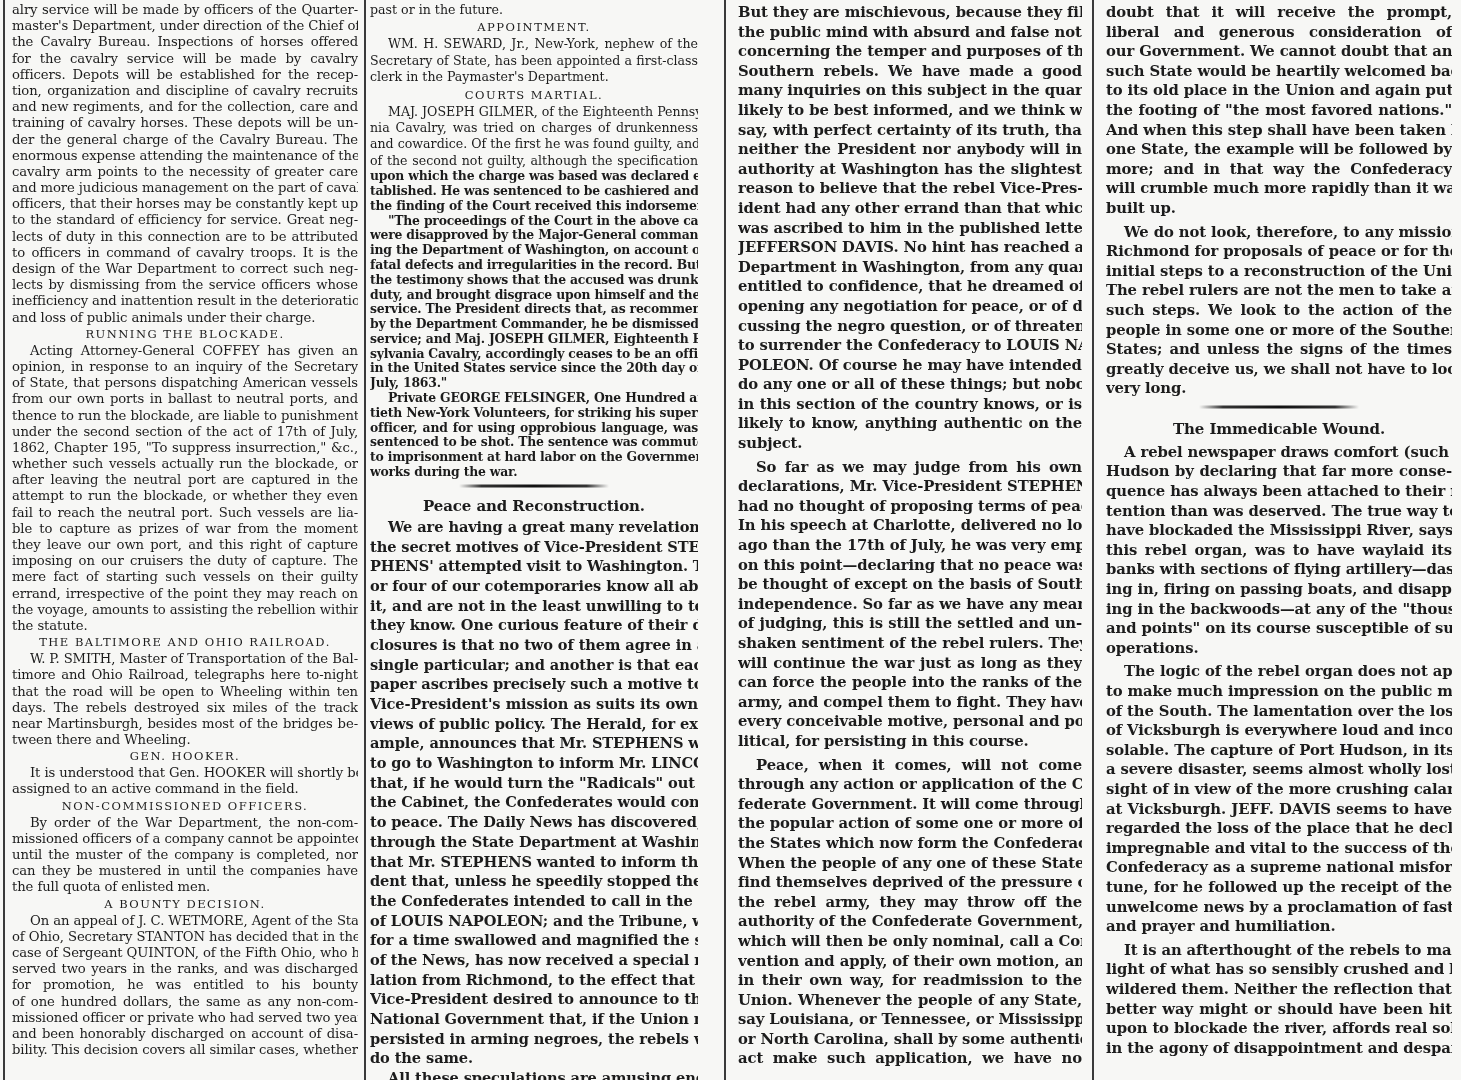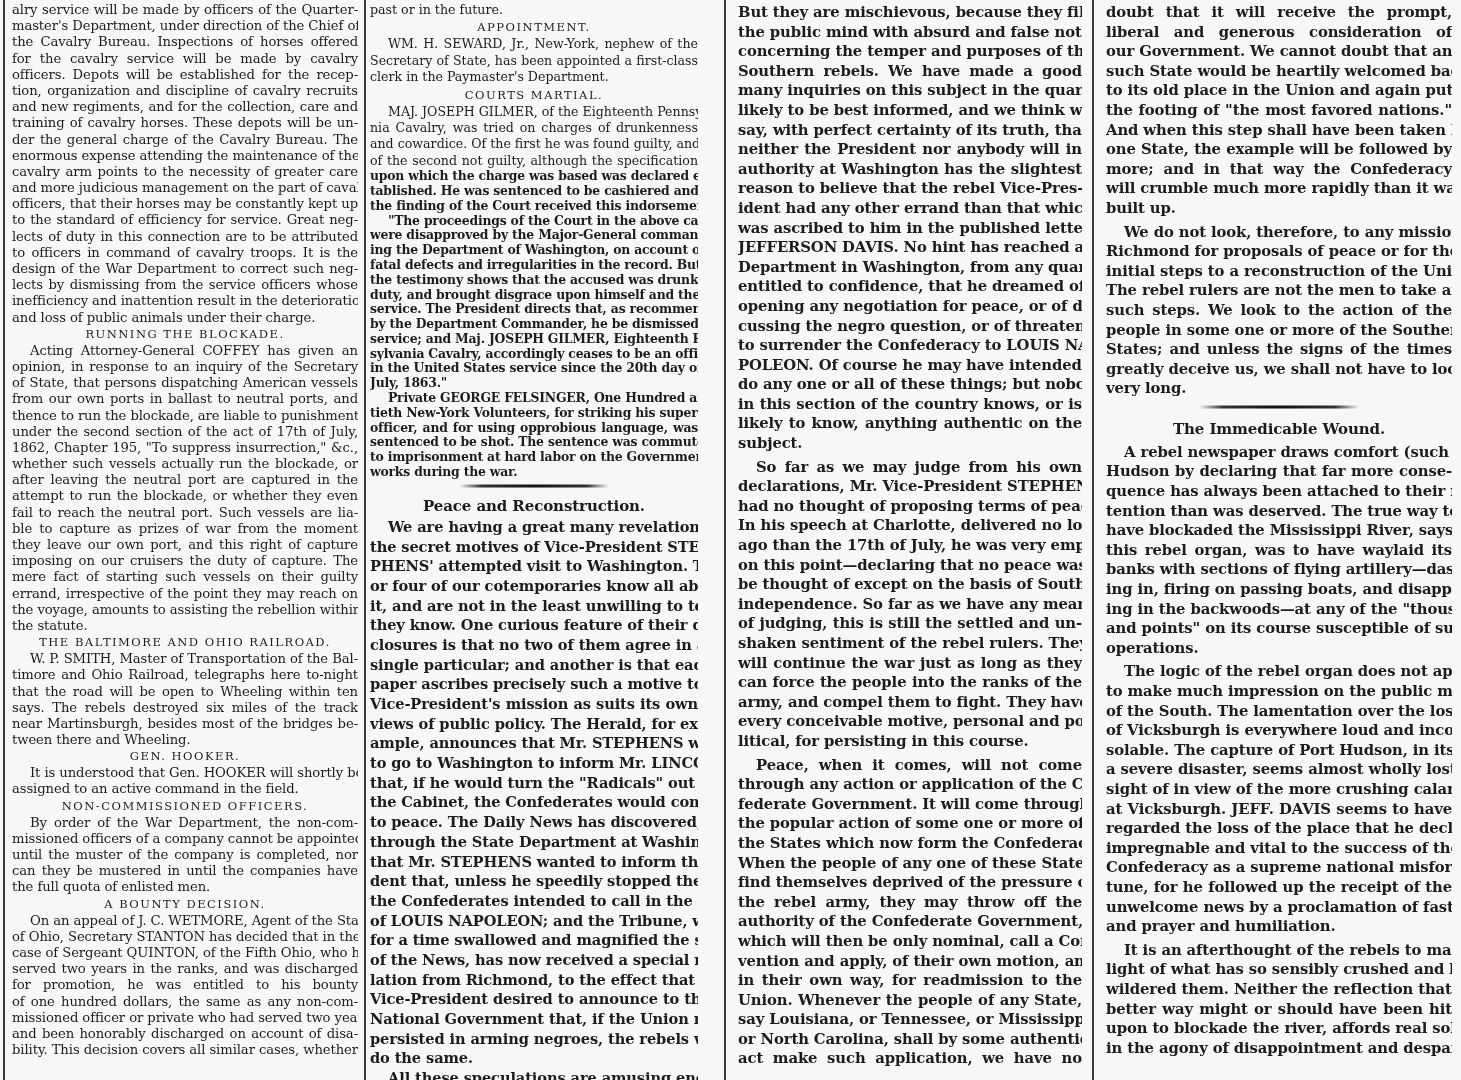--- a/index.html
+++ b/index.html
@@ -105,21 +105,21 @@
       <span class="line">they leave our own port, and this right of capture</span>
       <span class="line">imposing on our cruisers the duty of capture. The</span>
       <span class="line">mere fact of starting such vessels on their guilty</span>
       <span class="line">errand, irrespective of the point they may reach on</span>
       <span class="line">the voyage, amounts to assisting the rebellion within</span>
       <span class="line last">the statute.</span>
       <span class="line head">THE BALTIMORE AND OHIO RAILROAD.</span>
       <span class="line indent">W. P. SMITH, Master of Transportation of the Bal-</span>
       <span class="line">timore and Ohio Railroad, telegraphs here to-night</span>
       <span class="line">that the road will be open to Wheeling within ten</span>
-      <span class="line">says. The rebels destroyed six miles of the track</span>
+      <span class="line">days. The rebels destroyed six miles of the track</span>
       <span class="line">near Martinsburgh, besides most of the bridges be-</span>
       <span class="line last">tween there and Wheeling.</span>
       <span class="line head">GEN. HOOKER.</span>
       <span class="line indent">It is understood that Gen. HOOKER will shortly be</span>
       <span class="line last">assigned to an active command in the field.</span>
       <span class="line head">NON-COMMISSIONED OFFICERS.</span>
       <span class="line indent">By order of the War Department, the non-com-</span>
       <span class="line">missioned officers of a company cannot be appointed</span>
       <span class="line">until the muster of the company is completed, nor</span>
       <span class="line">can they be mustered in until the companies have</span>

